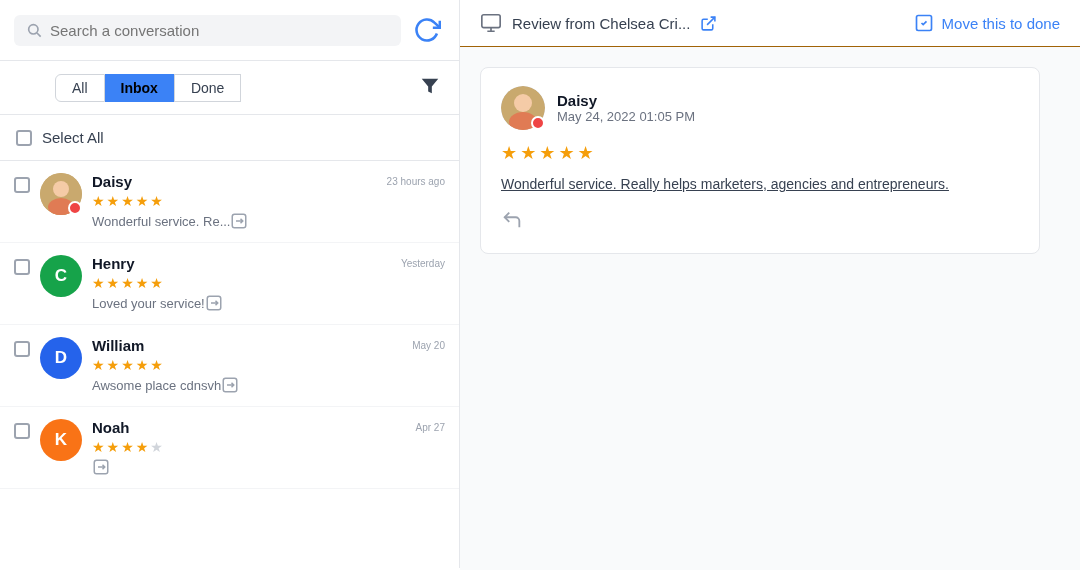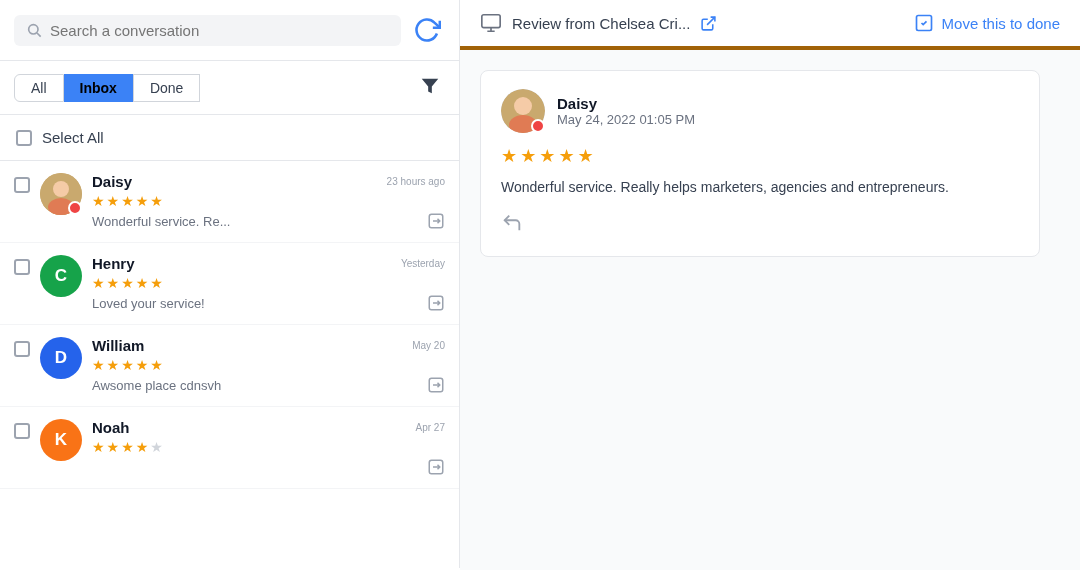--- a/index.html
+++ b/index.html
@@ -76,20 +76,21 @@
       background: none;
       border: 1px solid #d1d5db;
       cursor: pointer;
       font-size: 14px;
       padding: 5px 16px;
       color: #374151;
     }
 
     .tab-btn:first-child {
       border-radius: 6px 0 0 6px;
+      margin-left: 41px;
     }
 
     .tab-btn.tab-middle {
       border-radius: 0;
       border-left: none;
       border-right: none;
     }
 
     .tab-btn:last-child {
       border-radius: 0 6px 6px 0;
@@ -213,21 +214,21 @@
     }
 
     .star {
       color: #f59e0b;
       font-size: 14px;
     }
 
     .conv-preview-row {
       display: flex;
       align-items: center;
-      justify-content: space-between;
+      justify-content: flex-start;
     }
 
     .conv-preview {
       font-size: 13px;
       color: #6b7280;
       white-space: nowrap;
       overflow: hidden;
       text-overflow: ellipsis;
     }
 
@@ -241,21 +242,21 @@
       flex: 1;
       display: flex;
       flex-direction: column;
       height: 570px;
     }
 
     .right-header {
       display: flex;
       align-items: center;
       padding: 12px 20px;
-      border-bottom: 4px solid #a16207;
+      border-bottom: 1px solid #a16207;
       gap: 10px;
       justify-content: center;
     }
 
     .review-icon {
       color: #6b7280;
     }
 
     .review-title {
       font-size: 15px;
@@ -351,20 +352,21 @@
       display: flex;
       gap: 3px;
       margin-bottom: 10px;
     }
 
     .message-text {
       font-size: 14px;
       color: #374151;
       line-height: 1.5;
       margin-bottom: 14px;
+      text-decoration: underline;
     }
 
     .message-reply-icon {
       color: #9ca3af;
     }
   </style>
 </head>
 <body>
 
 <div class="left-panel">

